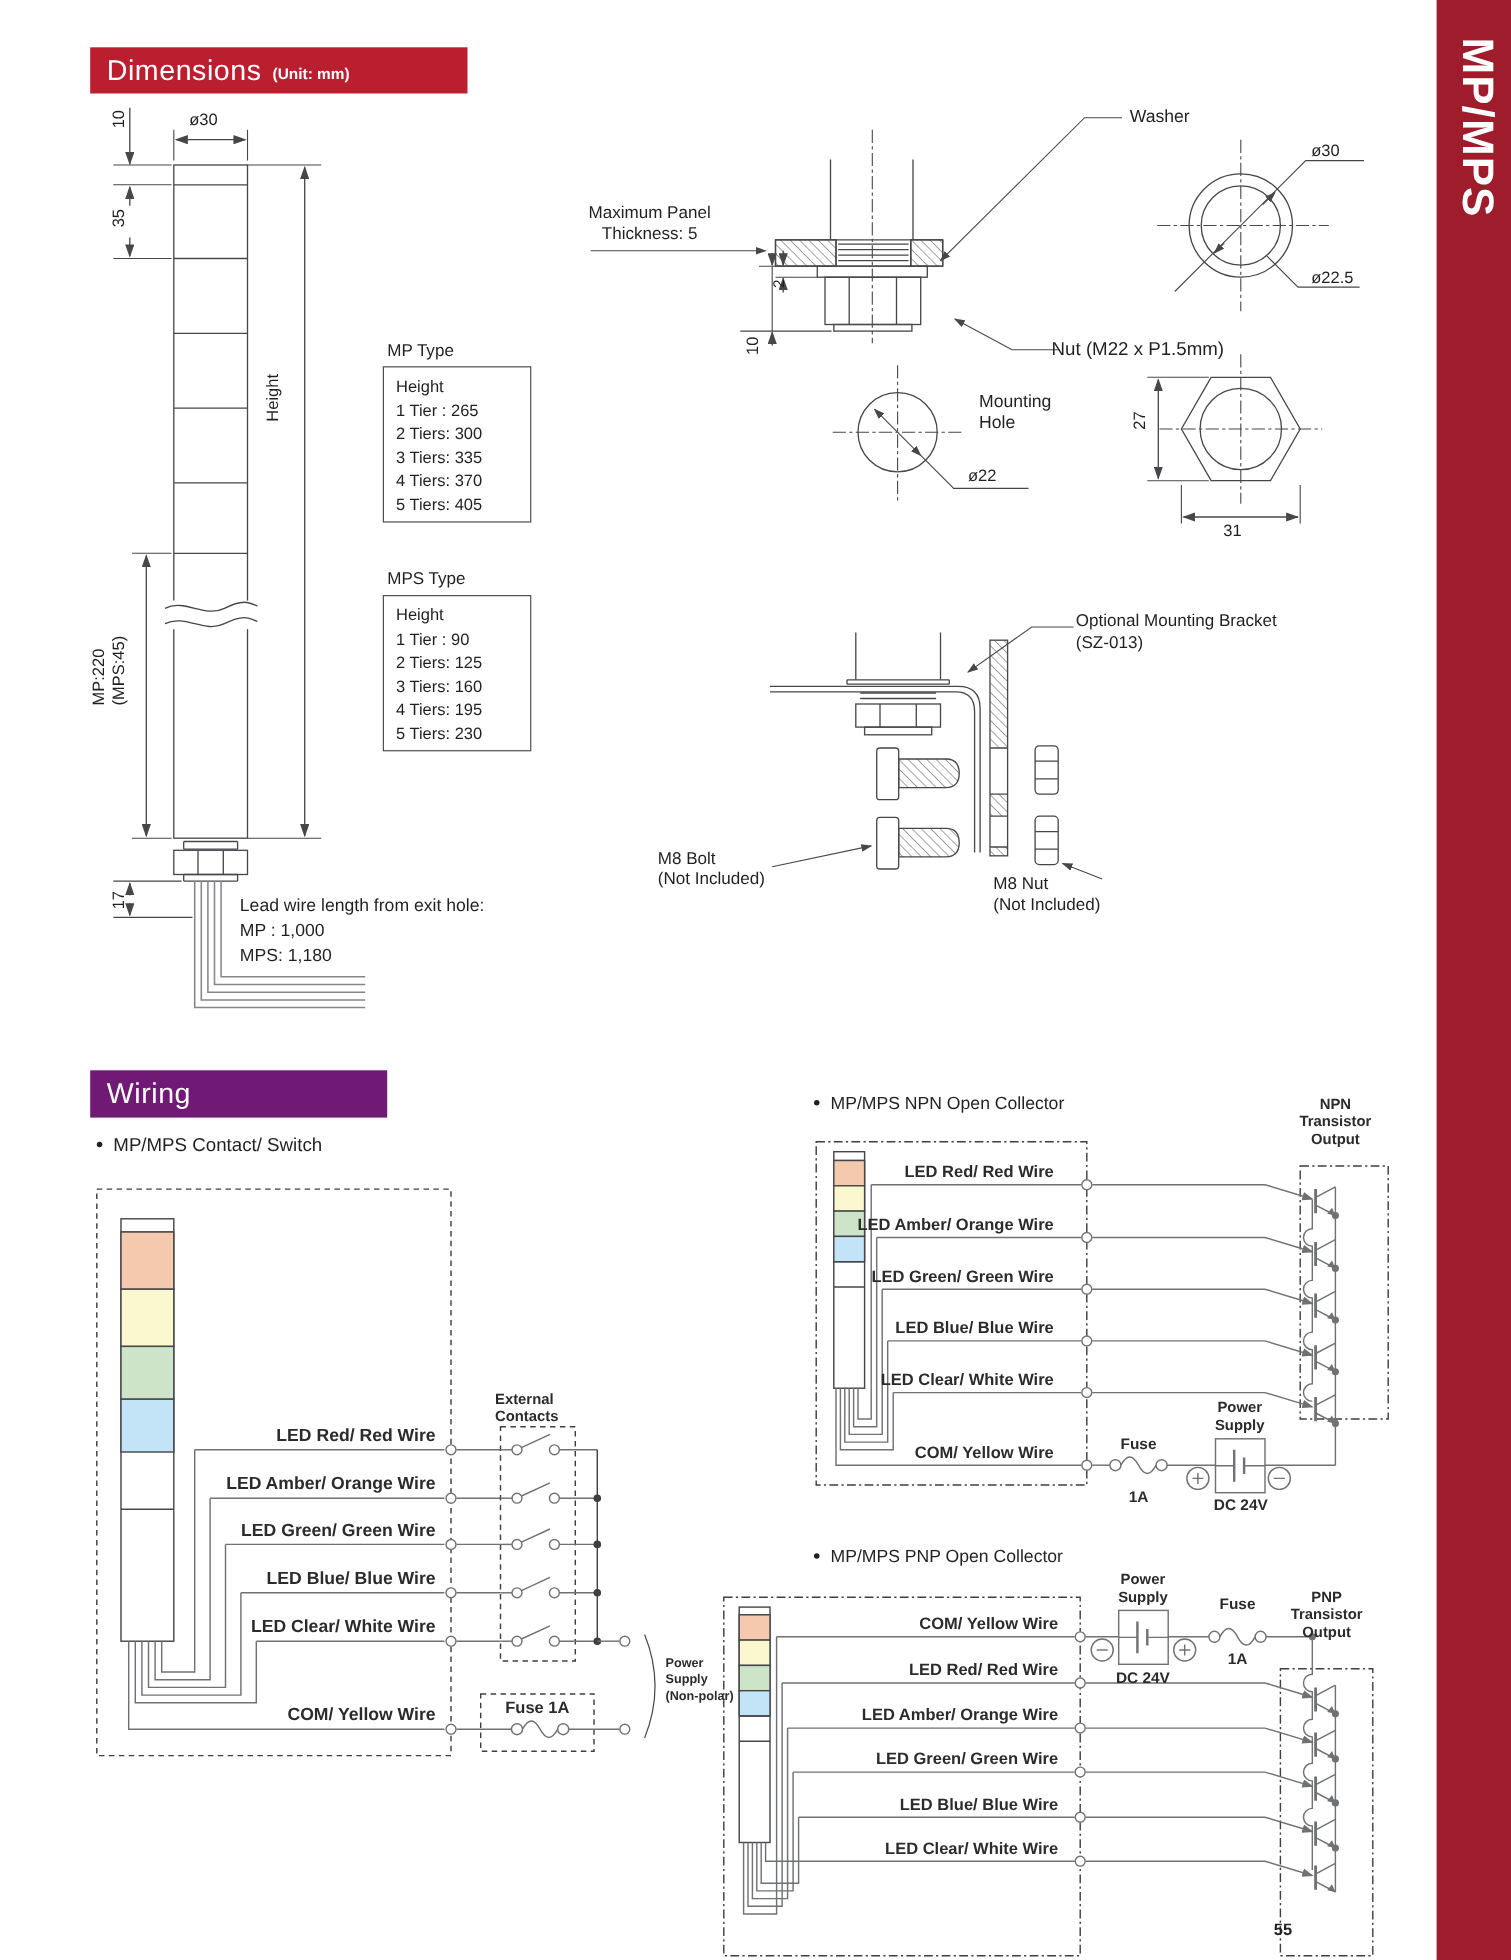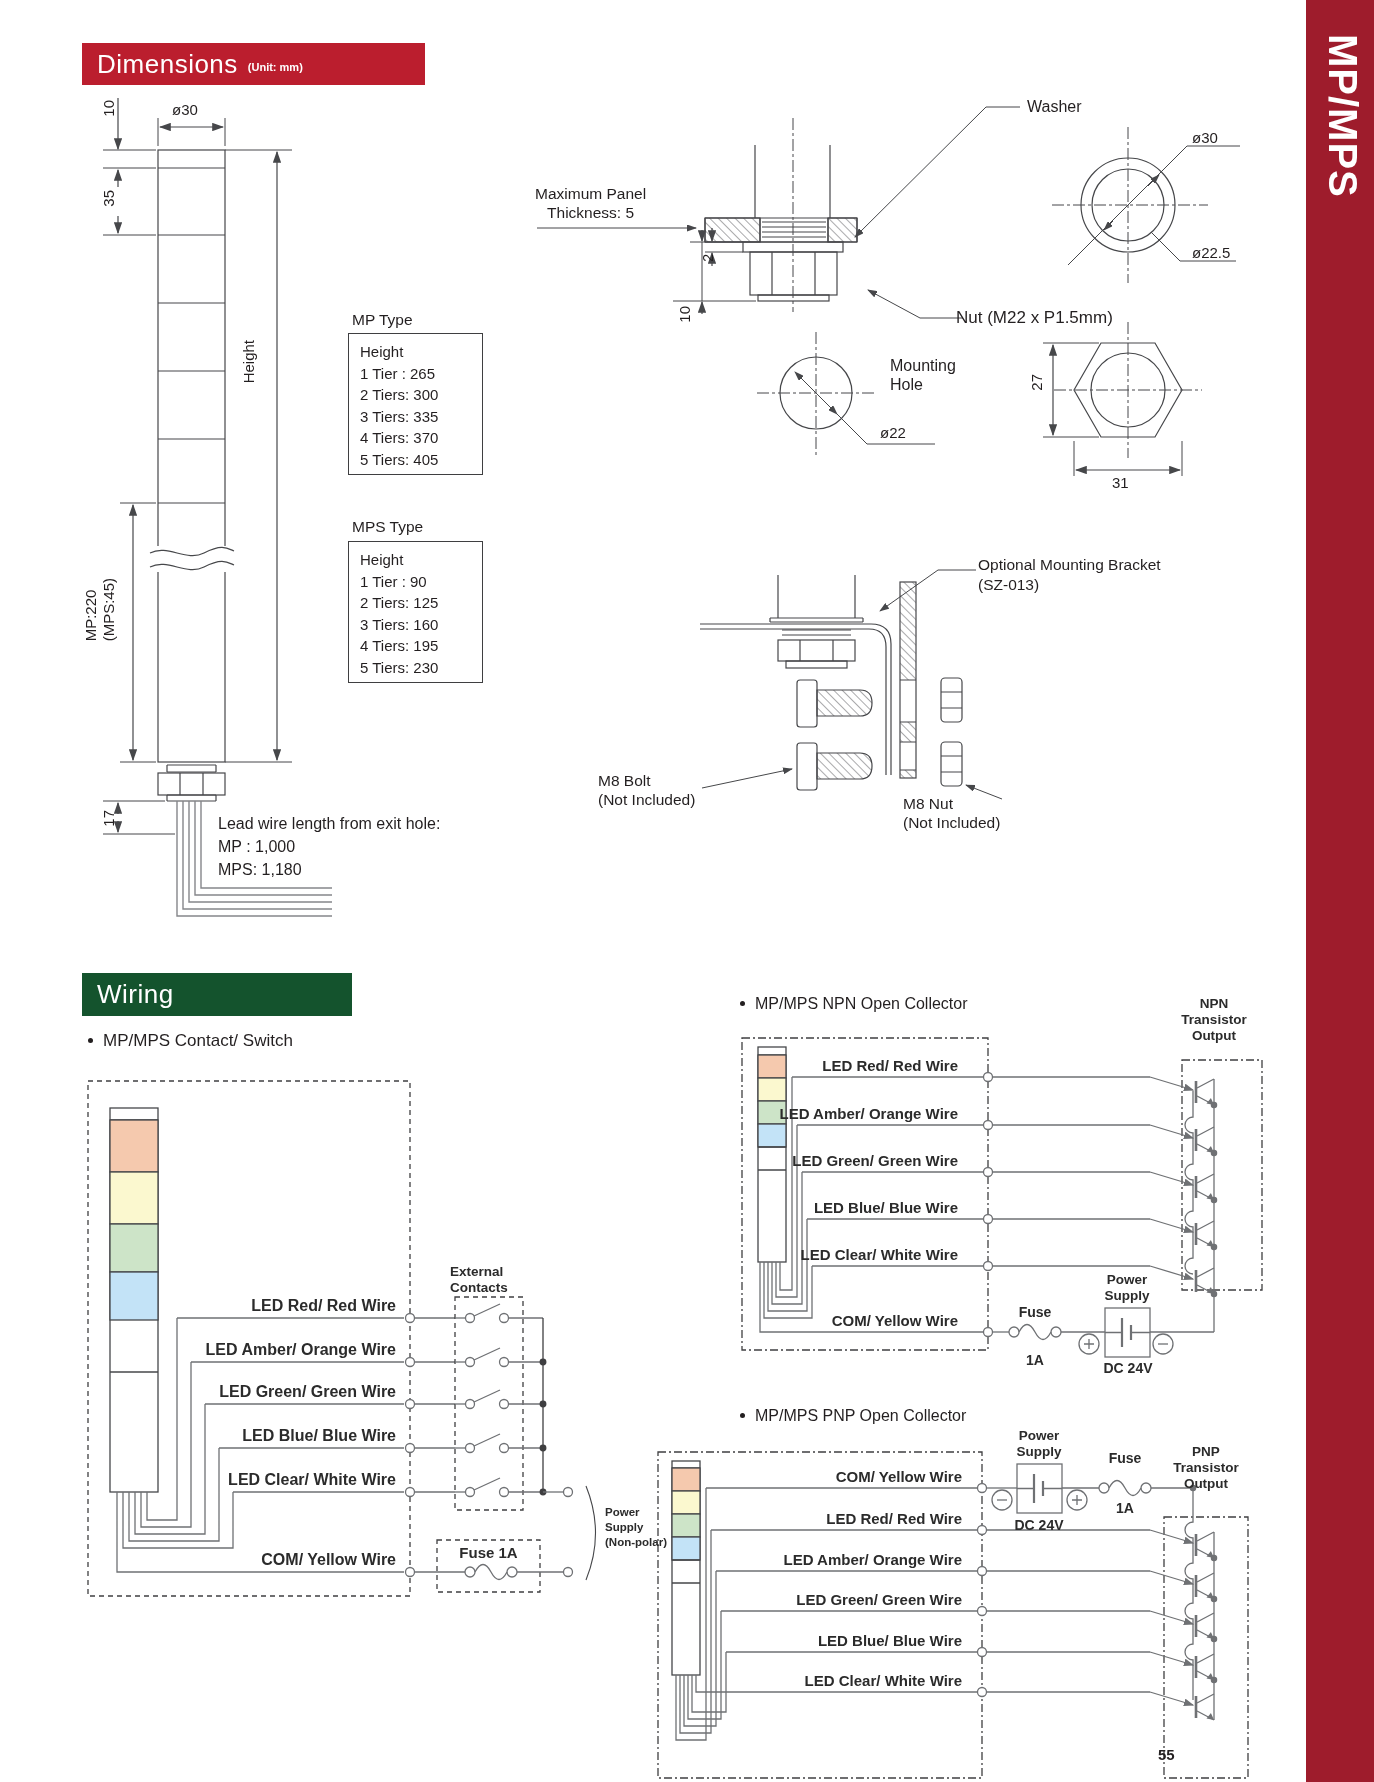--- a/index.html
+++ b/index.html
@@ -2,21 +2,21 @@
 <html><head>
 <meta charset="utf-8">
 <style>
   html,body{margin:0;padding:0;background:#e9e9e9;font-family:"Liberation Sans",sans-serif;}
   .page{position:relative;width:1374px;height:1782px;background:#fff;overflow:hidden;color:#231f20;margin:0 auto;}
   svg.art{position:absolute;left:0;top:0;pointer-events:none;}
   .lbl{position:absolute;font-size:15px;color:#231f20;white-space:nowrap;line-height:1.2;}
   .v{position:absolute;writing-mode:vertical-rl;transform:rotate(180deg);font-size:15px;color:#231f20;white-space:nowrap;}
   .hdr{position:absolute;color:#fff;display:flex;align-items:center;padding-left:15px;}
   .hdr .t1{font-size:26px;font-weight:500;letter-spacing:.5px;}
-  .hdr .t2{font-size:11px;margin-left:10px;margin-top:6px;font-weight:bold;}
+  .hdr .t2{font-size:14px;margin-left:10px;margin-top:6px;font-weight:bold;}
   .dtable{position:absolute;border:1.4px solid #3f3f41;padding:7px 0 0 11px;font-size:15px;line-height:21.5px;background:#fff;}
   .ttitle{position:absolute;font-size:15.5px;color:#231f20;}
   .bullet-title{position:absolute;font-size:17px;font-weight:normal;color:#231f20;white-space:nowrap;}
   .dot{display:inline-block;width:5px;height:5px;border-radius:50%;background:#231f20;margin-right:10px;vertical-align:3px;}
   .wl{position:absolute;font-size:16px;font-weight:bold;color:#2b2b2b;text-align:right;white-space:nowrap;}
   .wl2{position:absolute;font-size:15px;font-weight:bold;color:#2b2b2b;text-align:right;white-space:nowrap;}
   .sm{position:absolute;font-size:13.5px;font-weight:bold;color:#2b2b2b;line-height:16px;white-space:nowrap;}
   .smc{text-align:center;}
   .tab{position:absolute;right:0;top:0;width:68px;height:1782px;}
   .tabtxt{position:absolute;left:14px;top:34px;writing-mode:vertical-rl;color:#fff;font-size:40px;font-weight:bold;letter-spacing:1px;}
@@ -301,21 +301,21 @@
         <circle cx="1214" cy="1599" r="2.6" fill="#6f7174"></circle>
         <circle cx="1214" cy="1639" r="2.6" fill="#6f7174"></circle>
         <circle cx="1214" cy="1680" r="2.6" fill="#6f7174"></circle>
   </g>
 </svg>
 
 <div class="hdr" style="left: 82px; top: 43px; width: 328px; height: 42px; background: rgb(187, 30, 46);" title="Dimensions">
   <span class="t1">Dimensions</span>
   <span class="t2">(Unit: mm)</span>
 </div>
-<div class="hdr" style="left: 82px; top: 973px; width: 255px; height: 43px; background: #14532d;">
+<div class="hdr" style="left: 82px; top: 973px; width: 255px; height: 43px; background: #701a75;">
   <span class="t1">Wiring</span>
 </div>
 
 <div class="lbl" style="left:172px;top:101px;">ø30</div>
 <div class="v" style="left:100px;top:100px;">10</div>
 <div class="v" style="left:100px;top:190px;">35</div>
 <div class="v" style="left:240px;top:340px;">Height</div>
 <div class="v" style="left:82px;top:578px;line-height:18px;">
   <span style="display:block;">MP:220</span>
   <span style="display:block;">(MPS:45)</span>

